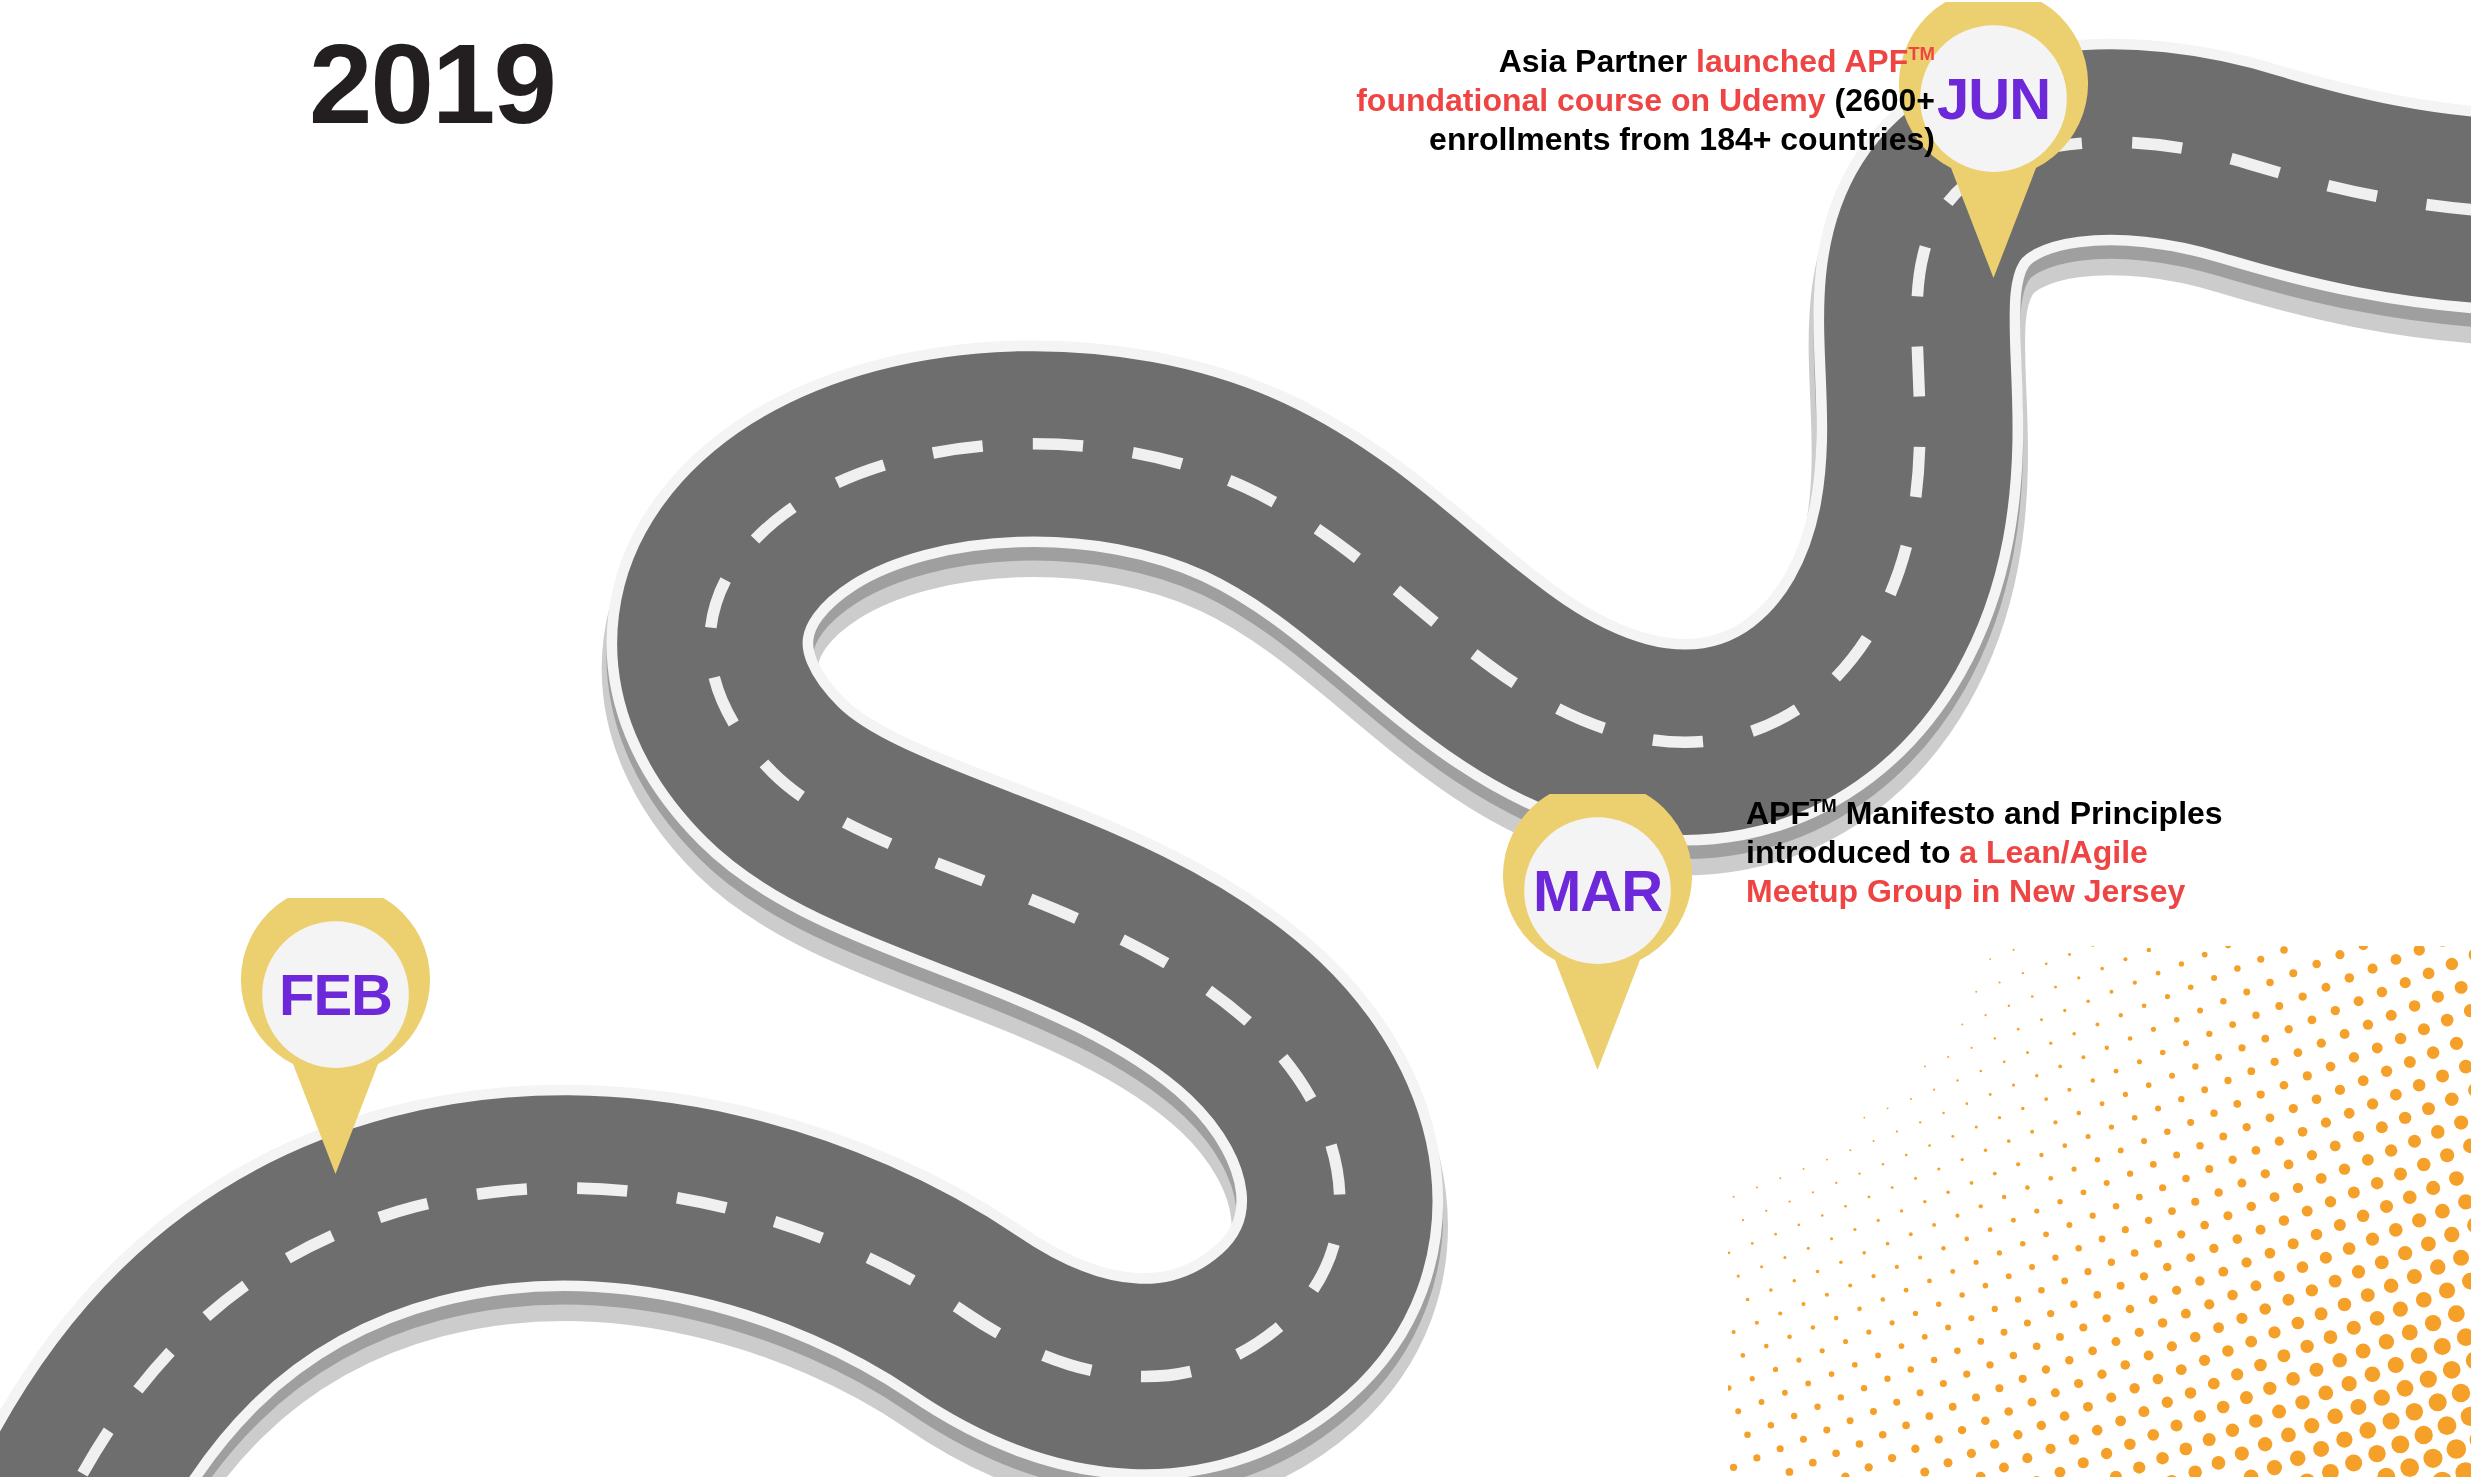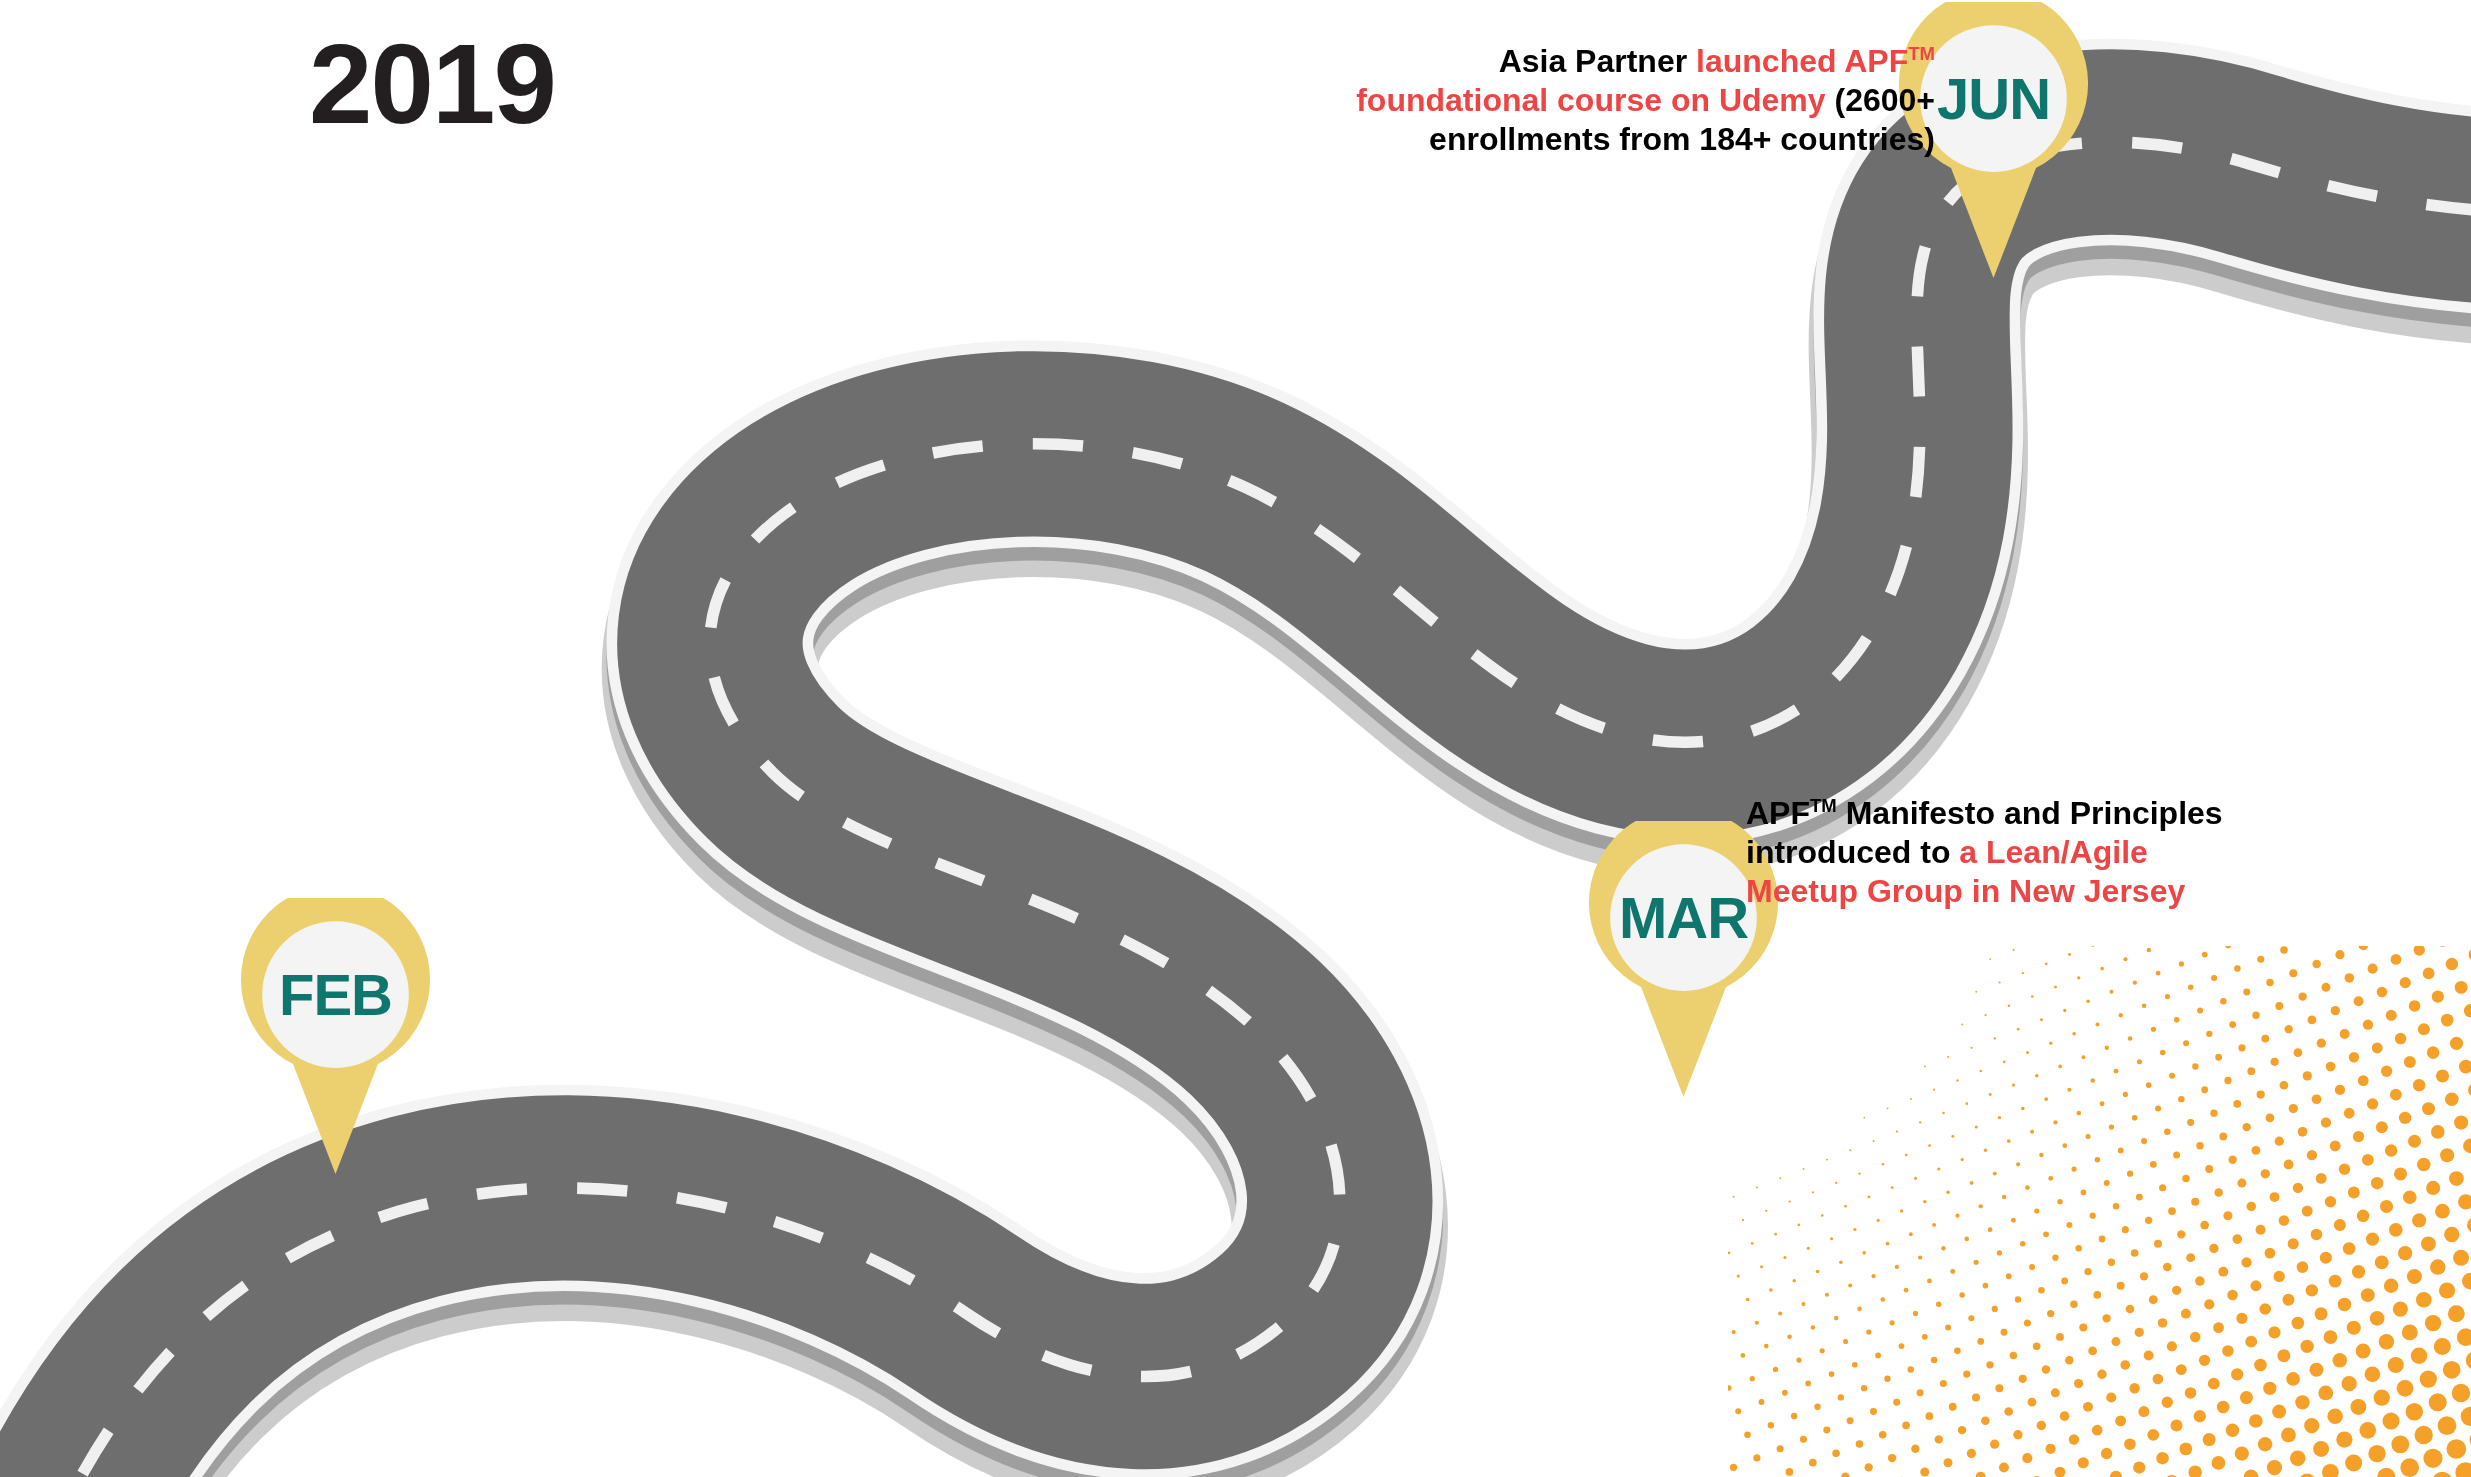--- a/index.html
+++ b/index.html
@@ -58,26 +58,26 @@
     position: absolute;
     left: 0;
     top: 0;
     width: 193px;
     height: 193px;
     display: flex;
     align-items: center;
     justify-content: center;
     font-size: 58px;
     font-weight: bold;
-    color: #0f766e;
+    color: #6d28d9;
     letter-spacing: -1px;
     user-select: none;
   }
   #pin-feb { left: 239px; top: 898px; }
-  #pin-mar { left: 1587px; top: 794px; margin-top: 27px; }
+  #pin-mar { left: 1501px; top: 794px; }
   #pin-jun { left: 1897px; top: 1.9px; }
 
   
   .callout {
     position: absolute;
     font-size: 32px;
     font-weight: bold;
     line-height: 1.22;
     color: #000000;
   }

